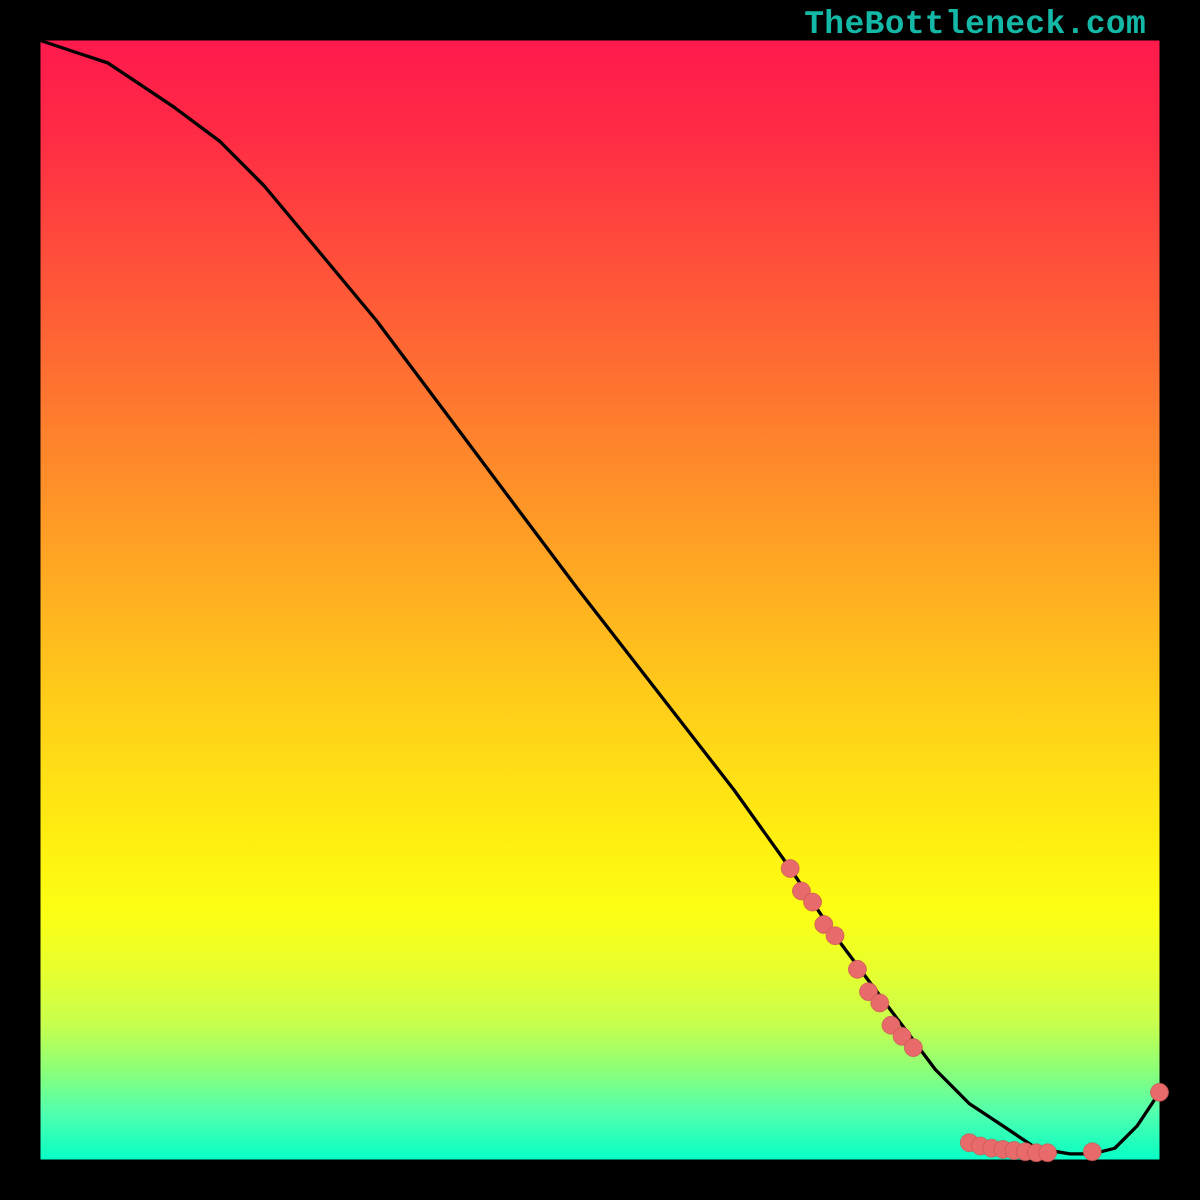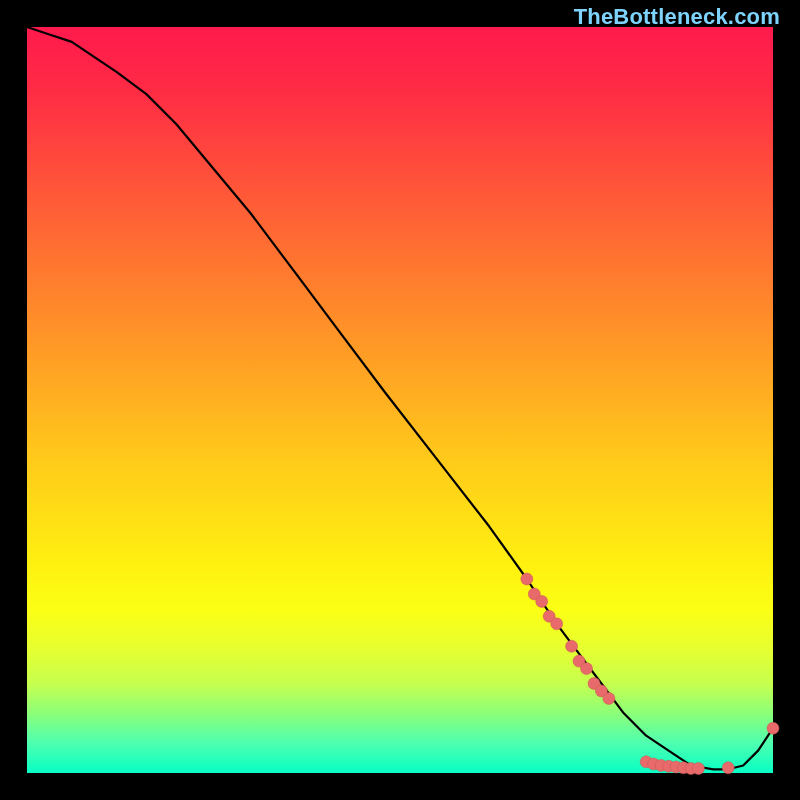--- a/index.html
+++ b/index.html
@@ -39,25 +39,26 @@
       #c6ff4e 88%,
       #8cff78 92%,
       #4effb0 96%,
       #18ffbe 99%,
       #0affc8 100%
     );
   }
   .watermark {
     position: absolute;
     top: 4px;
-    right: 20px;
-    color: #7dd3fc;
+    right: 36px;
+    color: #14b8a6;
     font-size: 22px;
     font-weight: 600;
     letter-spacing: 0.2px;
+    font-family: Liberation Mono, monospace;
   }
   svg.curve {
     position: absolute;
     left: 0;
     top: 0;
     width: 746px;
     height: 746px;
     overflow: visible;
   }
   .line {

